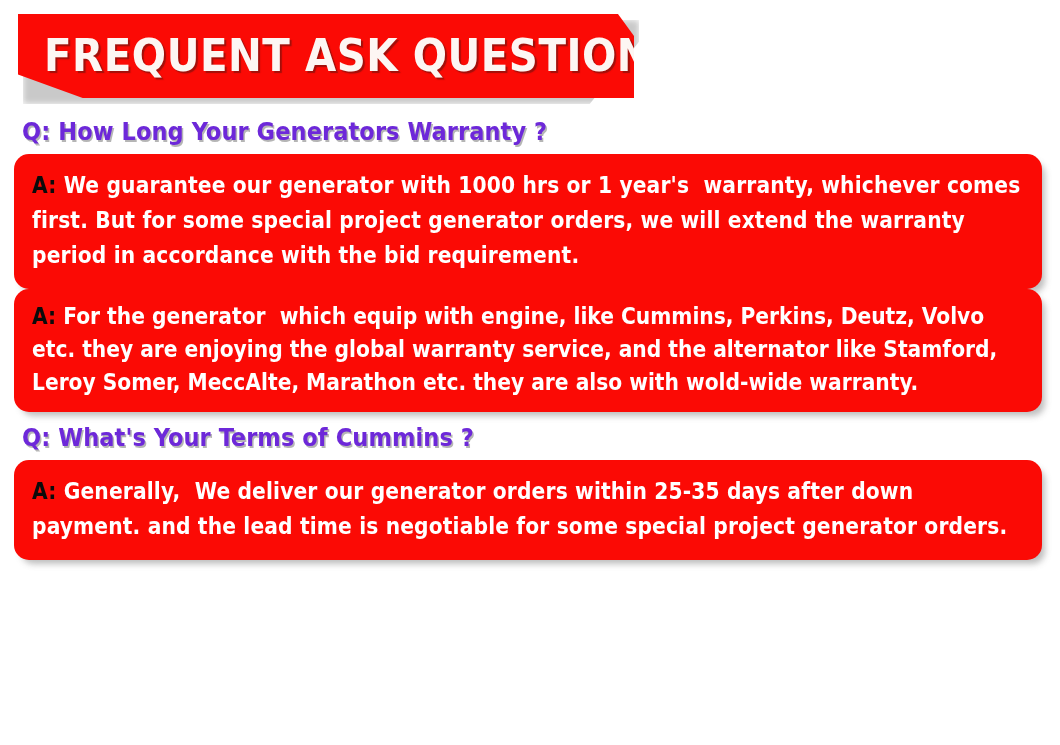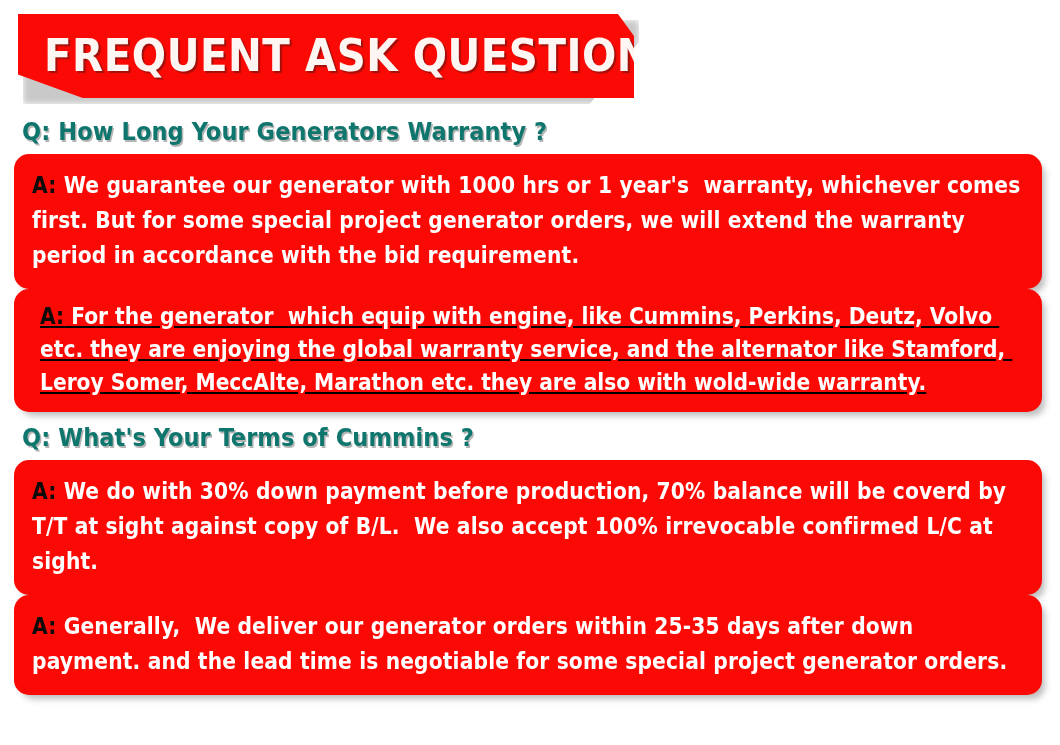--- a/index.html
+++ b/index.html
@@ -71,21 +71,21 @@
   .qa-list {
     position: absolute;
     left: 0;
     top: 106px;
     width: 1060px;
   }
   .qa-item {
     position: relative;
   }
   .question {
-    color: #0f766e;
+    color: #6d28d9;
     font-family: "Liberation Sans Narrow", "DejaVu Sans Condensed", "Liberation Sans", sans-serif;
     font-weight: 700;
     font-size: 25px;
     line-height: 1;
     letter-spacing: 0.1px;
     padding: 13px 0 10px 22px;
     white-space: nowrap;
     text-shadow: 1.5px 1.5px 0.5px rgba(120,120,120,0.55);
   }
 
@@ -112,22 +112,21 @@
   .answer-text .prefix {
     color: #0b0b0b;
   }
   
   .qa-item.dense .answer-text {
     font-size: 22.5px;
     letter-spacing: 0px;
     line-height: 33px;
   }
   .qa-item.dense .answer {
-    padding: 11px 18px 13px 26px;
-    text-decoration: underline;
+    padding: 11px 18px 13px 18px;
   }
 </style>
 </head>
 <body>
 
 <div class="page">
 
   <div class="banner-wrap">
     <div class="banner-shadow"></div>
     <div class="banner">
@@ -149,25 +148,20 @@
     <div class="qa-item dense">
       <div class="answer-wrap">
         <div class="answer">
           <div class="answer-text"><span class="prefix">A:</span><span> For the generator  which equip with engine, like Cummins, Perkins, Deutz, Volvo etc. they are enjoying the global warranty service, and the alternator like Stamford, Leroy Somer, MeccAlte, Marathon etc. they are also with wold-wide warranty.</span></div>
         </div>
       </div>
     </div>
 
     <div class="qa-item">
       <div class="question">Q: What's Your Terms of Cummins ?</div>
-      <div class="answer-wrap">
-        <div class="answer">
-          <div class="answer-text"><span class="prefix">A:</span><span> We do with 30% down payment before production, 70% balance will be coverd by T/T at sight against copy of B/L.  We also accept 100% irrevocable confirmed L/C at sight.</span></div>
-        </div>
-      </div>
     </div>
 
     <div class="qa-item">
       <div class="answer-wrap">
         <div class="answer">
           <div class="answer-text"><span class="prefix">A:</span><span> Generally,  We deliver our generator orders within 25-35 days after down payment. and the lead time is negotiable for some special project generator orders.</span></div>
         </div>
       </div>
     </div>
 

